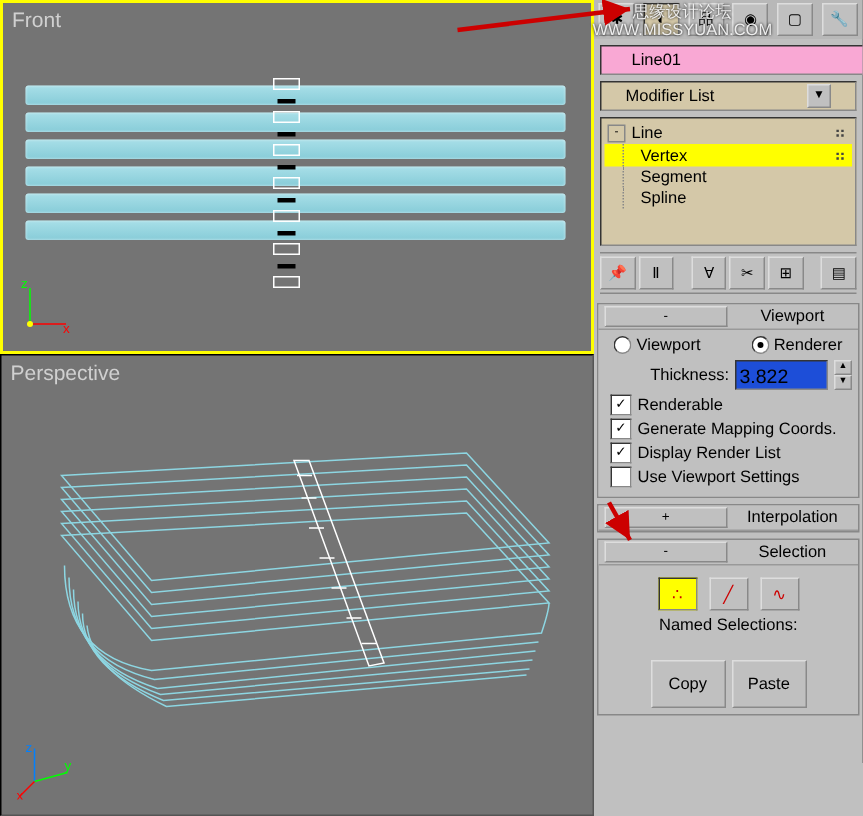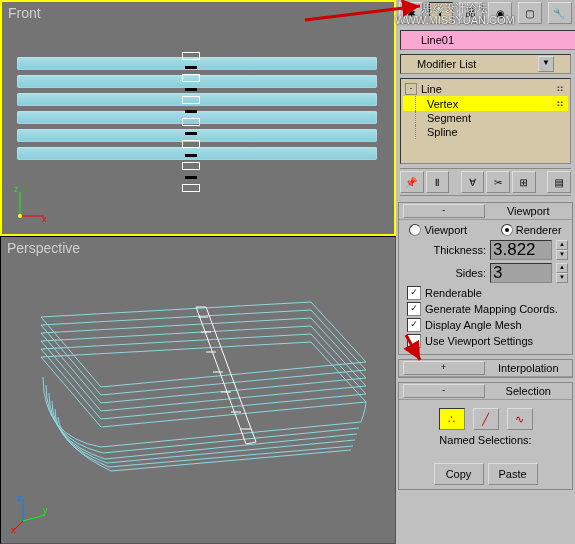--- a/index.html
+++ b/index.html
@@ -40,32 +40,32 @@
 .tool-btn{width:22px;height:20px;border:1px outset #ddd;background:#c0c0c0;font-size:10px;display:flex;align-items:center;justify-content:center}
 
 .panel{margin:2px;border:1px solid #888}
 .panel-title{display:flex;align-items:center;height:16px;background:#c0c0c0;border-bottom:1px solid #999;padding:0 4px;font-size:11px}
 .panel-toggle{width:12px;height:12px;border:1px outset #ddd;margin-right:4px;text-align:center;line-height:10px;font-size:9px}
 .panel-title span{flex:1;text-align:center}
 .panel-body{padding:4px;background:#c0c0c0}
 .radio-row{display:flex;align-items:center;gap:21px;font-size:11px;margin-bottom:4px;justify-content:space-around}
 .param-row{display:flex;align-items:center;margin-bottom:3px;gap:4px;justify-content:flex-end}
 .param-label{font-size:11px;text-align:right}
-.spinner{width:56px;height:16px;background:#a3a3a3;border:1px inset #888;padding:1px 2px;font-size:17px}
+.spinner{width:56px;height:16px;background:#1d4ed8;border:1px inset #888;padding:1px 2px;font-size:13px}
 .spin-btns{display:flex;flex-direction:column;width:12px}
 .spin-btn{height:8px;border:1px outset #ddd;font-size:6px;line-height:6px;text-align:center}
 .chk-row{display:flex;align-items:center;gap:4px;font-size:11px;margin:2px 0 2px 4px}
 .chk{width:12px;height:12px;background:#fff;border:1px inset #888;font-size:9px;text-align:center;line-height:10px}
 .sel-body{padding:4px;text-align:center}
 .sel-icons{display:flex;justify-content:center;gap:8px;margin:4px 0}
 .sel-btn{width:24px;height:20px;border:1px outset #ddd;display:flex;align-items:center;justify-content:center}
 .sel-btn.on{background:#ffff00;border:1px inset #888}
 .named{font-size:11px;margin:4px 0 17px}
 .named-btns{display:flex;gap:4px;justify-content:center}
-.nbtn{width:50px;height:22px;border:1px outset #ddd;background:#c0c0c0;font-size:11px}
+.nbtn{width:50px;height:32px;border:1px outset #ddd;background:#c0c0c0;font-size:11px}
 
 .arrow-red{position:absolute;pointer-events:none;z-index:20}
 </style>
 </head>
 <body>
 
 <div class="main">
 
   <div class="viewports">
     <div class="vp front active">
@@ -213,39 +213,31 @@
           </span>
         </div>
         <div class="param-row">
           <span class="param-label">Thickness:</span>
           <input class="spinner" value="3.822" style="">
           <div class="spin-btns">
               <div class="spin-btn">▲</div>
               <div class="spin-btn">▼</div>
             </div>
         </div>
-        <div class="param-row">
-          <span class="param-label">Sides:</span>
-          <input class="spinner" value="3" style="">
-          <div class="spin-btns">
-              <div class="spin-btn">▲</div>
-              <div class="spin-btn">▼</div>
-            </div>
-        </div>
         <div class="chk-row">
             <span class="chk">✓</span>
             <span>Renderable</span>
           </div>
         <div class="chk-row">
             <span class="chk">✓</span>
             <span>Generate Mapping Coords.</span>
           </div>
         <div class="chk-row">
             <span class="chk">✓</span>
-            <span>Display Angle Mesh</span>
+            <span>Display Render List</span>
           </div>
         <div class="chk-row">
             <span class="chk"></span>
             <span>Use Viewport Settings</span>
           </div>
       </div>
     </div>
 
     <div class="panel">
       <div class="panel-title">

